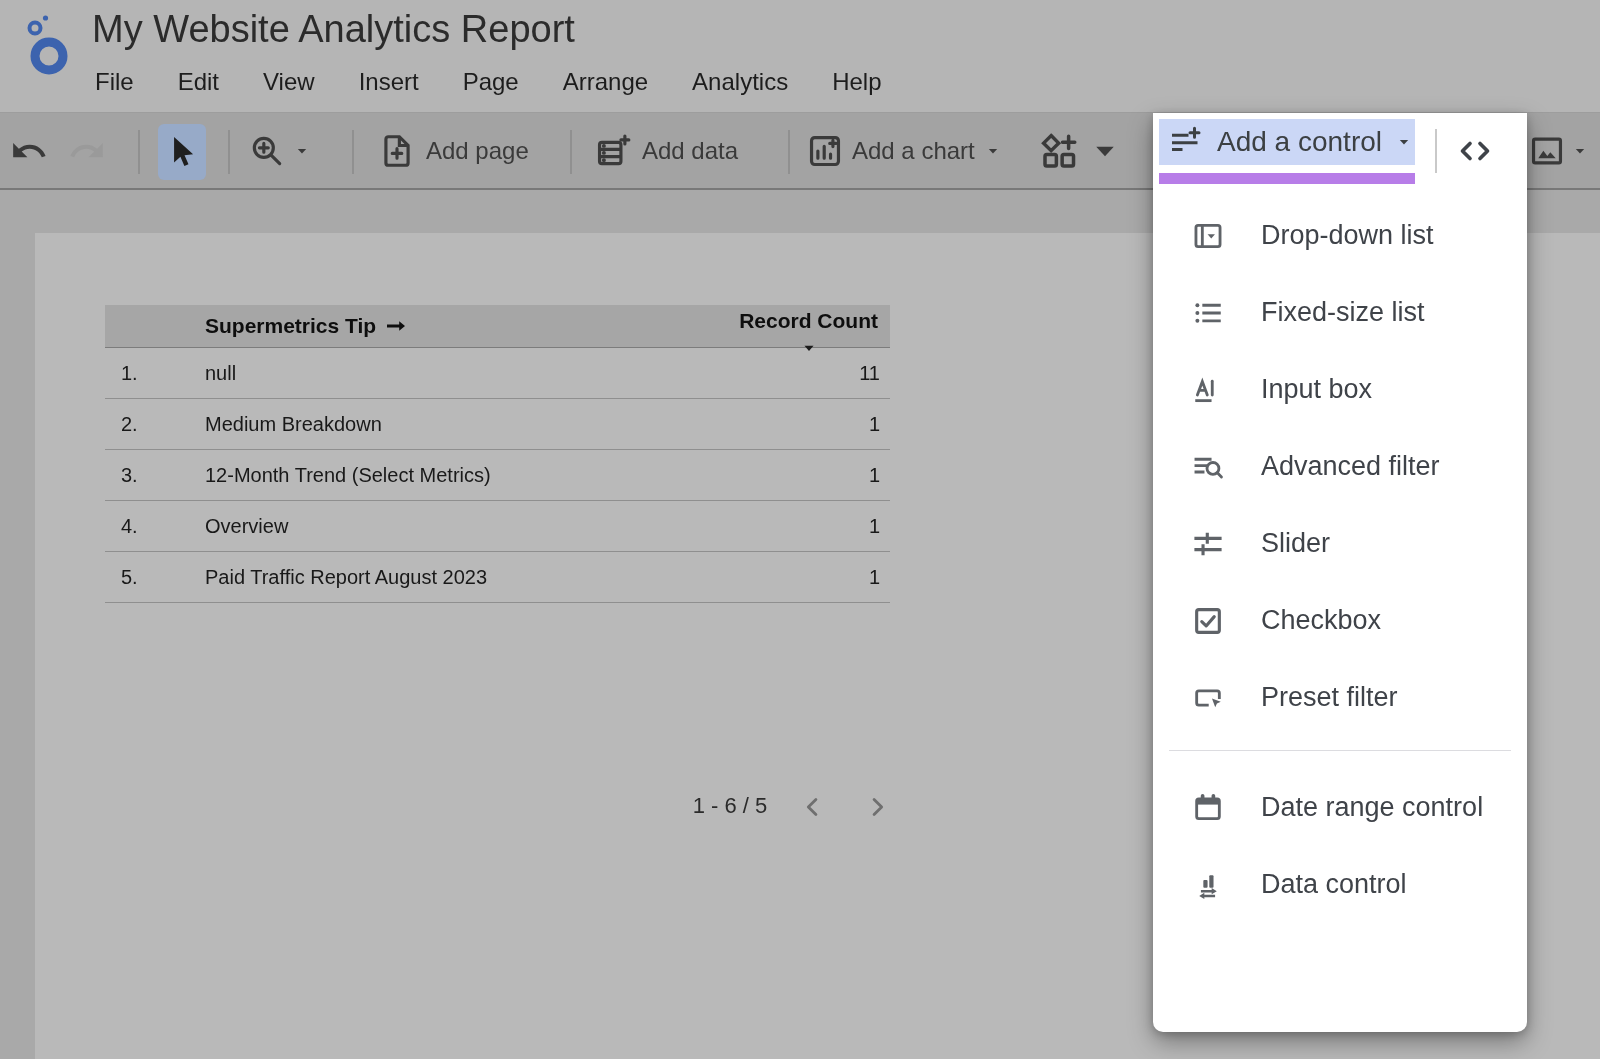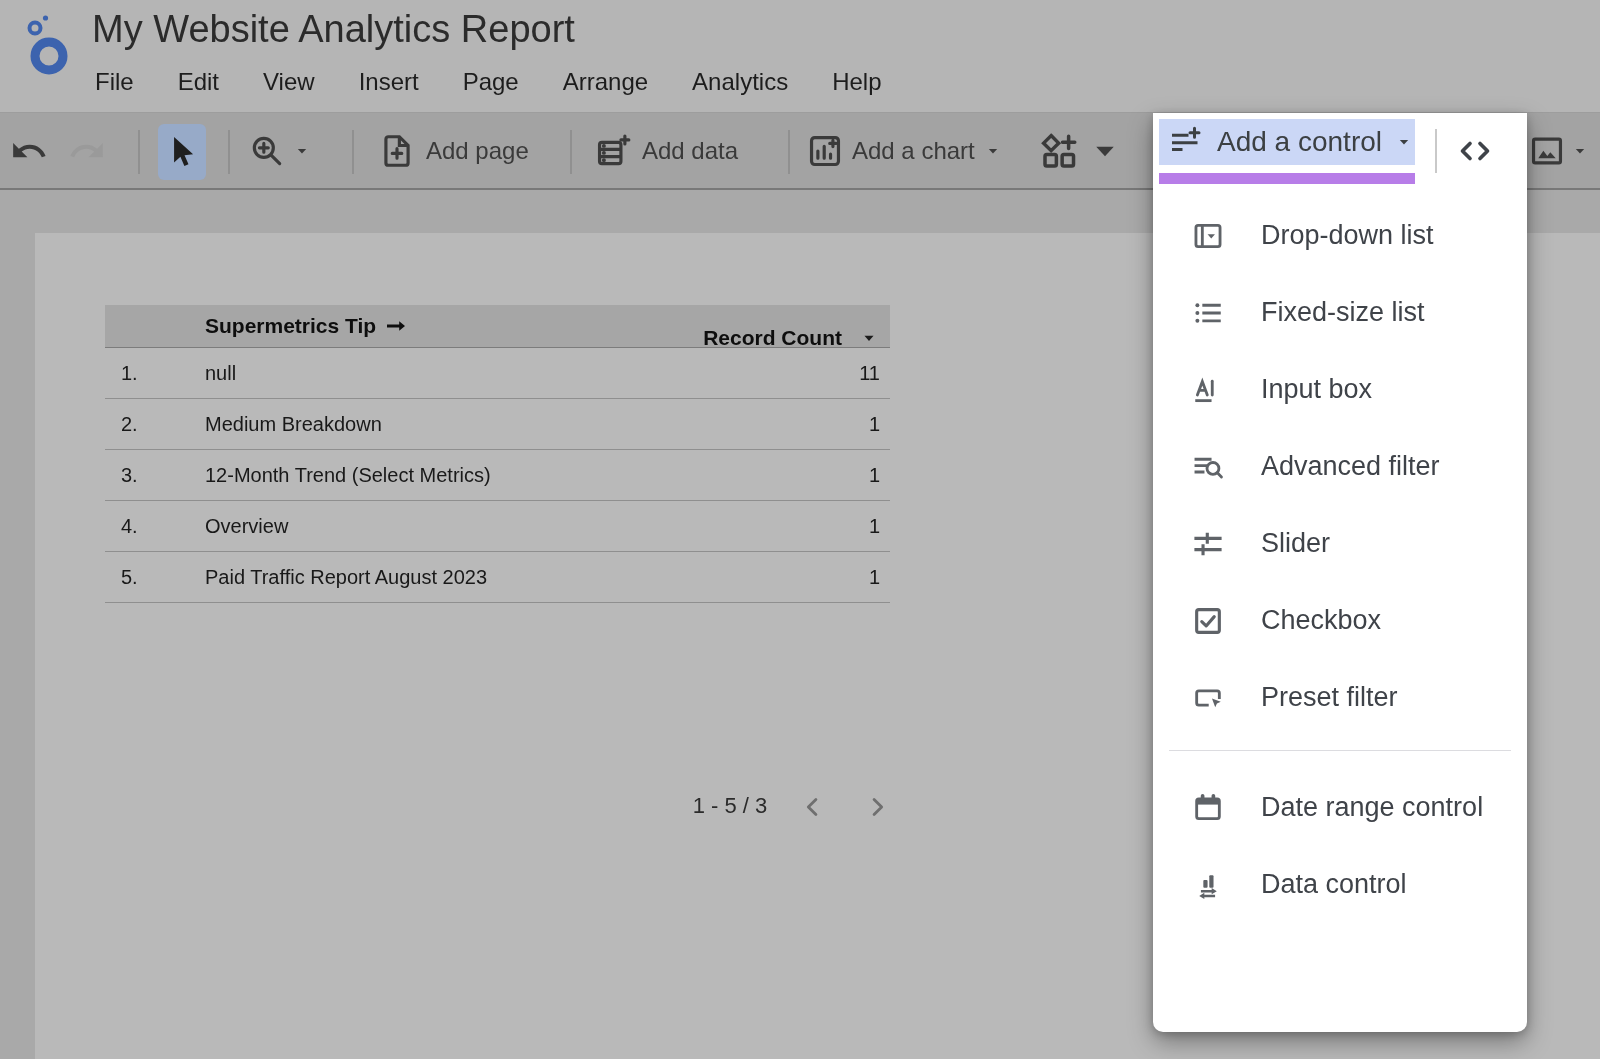--- a/index.html
+++ b/index.html
@@ -42,21 +42,21 @@
   #image-btn{left:1528px;gap:4px;}
   
   .canvas{position:absolute;left:0;top:190px;right:0;bottom:0;background:#a9a9a9;z-index:1;}
   .page{position:absolute;left:35px;top:43px;right:-5px;bottom:-5px;background:#b9b9b9;}
   
   .report-table{position:absolute;left:70px;top:72px;width:785px;}
   .t-head{position:relative;height:42px;background:#a6a6a6;border-bottom:1px solid #7c7c7c;
     font-weight:bold;font-size:21px;color:#0e0e0e;}
   .th-dim{position:absolute;left:100px;top:0;height:100%;display:flex;align-items:center;gap:8px;}
   .th-dim svg{width:24px;height:24px;}
-  .th-metric{position:absolute;right:12px;top:12px;height:100%;display:flex;align-items:center;gap:18px;}
+  .th-metric{position:absolute;right:12px;top:4px;height:100%;display:flex;align-items:center;gap:6px;flex-direction:column;}
   .th-metric svg{width:18px;height:18px;color:#1c1c1c;}
   .t-row{position:relative;height:50px;border-bottom:1px solid #8f8f8f;
     font-size:20px;color:#191919;line-height:50px;}
   .row-num{position:absolute;left:16px;}
   .row-dim{position:absolute;left:100px;}
   .row-val{position:absolute;right:10px;}
   
   .pg-label{position:absolute;left:640px;top:560px;width:110px;text-align:center;
     font-size:22px;color:#2b2b2b;}
   .pg-btn{position:absolute;top:556px;width:36px;height:36px;display:flex;align-items:center;
@@ -262,21 +262,21 @@
               <span class="row-val">1</span>
             </div>
             <div class="t-row">
               <span class="row-num">5.</span>
               <span class="row-dim">Paid Traffic Report August 2023</span>
               <span class="row-val">1</span>
             </div>
           </div>
       </div>
 
-      <span class="pg-label">1 - 5 / 3</span>
+      <span class="pg-label">1 - 6 / 5</span>
       <button class="pg-btn" id="pg-prev">
         <span style="display:inline-flex">
             <svg viewBox="0 0 24 24" fill="none" stroke="currentColor" stroke-width="2.4" stroke-linecap="round" stroke-linejoin="round">
               <path d="M14.5 5.5 8 12l6.5 6.5"></path>
             </svg>
           </span>
       </button>
       <button class="pg-btn" id="pg-next">
         <span style="display:inline-flex">
             <svg viewBox="0 0 24 24" fill="none" stroke="currentColor" stroke-width="2.4" stroke-linecap="round" stroke-linejoin="round">

